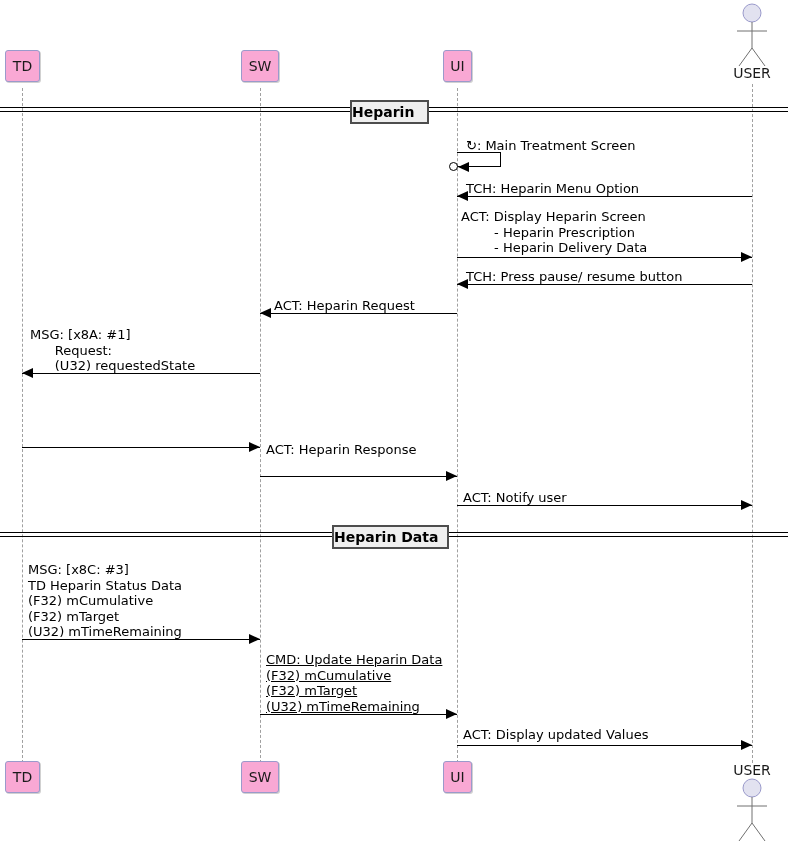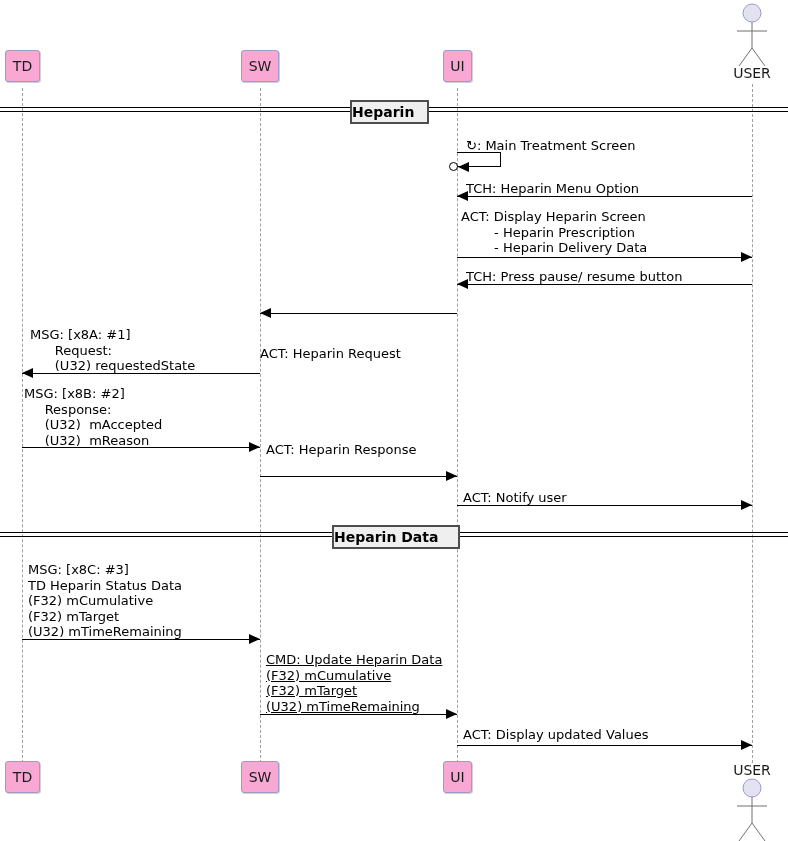--- a/index.html
+++ b/index.html
@@ -175,47 +175,43 @@
   <div class="msg-label" style="left:461px; top:209px;">ACT: Display Heparin Screen
         - Heparin Prescription
         - Heparin Delivery Data</div>
   <div class="msg-line" style="left:457px; top:257px; width:295px;"></div>
   <div class="arrowhead right" style="left:741px; top:252px;"></div>
 
   <div class="msg-label" style="left:466px; top:269px;">TCH: Press pause/ resume button</div>
   <div class="msg-line" style="left:457px; top:284px; width:295px;"></div>
   <div class="arrowhead left" style="left:457px; top:279px;"></div>
 
-  <div class="msg-label" style="left:260px; top:298px;margin-top:48px;">ACT: Heparin Request</div>
+  <div class="msg-label" style="left:274px; top:298px;">ACT: Heparin Request</div>
   <div class="msg-line" style="left:260px; top:313px; width:197px;"></div>
   <div class="arrowhead left" style="left:260px; top:308px;"></div>
 
   <div class="msg-label" style="left:30px; top:327px;">MSG: [x8A: #1]
       Request:
       (U32) requestedState</div>
   <div class="msg-line" style="left:22px; top:373px; width:238px;"></div>
   <div class="arrowhead left" style="left:22px; top:368px;"></div>
 
-  <div class="msg-label" style="left:24px; top:386px;">MSG: [x8B: #2]
-     Response:
-     (U32)  mAccepted
-     (U32)  mReason</div>
   <div class="msg-line" style="left:22px; top:447px; width:238px;"></div>
   <div class="arrowhead right" style="left:249px; top:442px;"></div>
 
   <div class="msg-label" style="left:266px; top:442px;">ACT: Heparin Response</div>
   <div class="msg-line" style="left:260px; top:476px; width:197px;"></div>
   <div class="arrowhead right" style="left:446px; top:471px;"></div>
 
   <div class="msg-label" style="left:463px; top:490px;">ACT: Notify user</div>
   <div class="msg-line" style="left:457px; top:505px; width:295px;"></div>
   <div class="arrowhead right" style="left:741px; top:500px;"></div>
 
   <div class="divider-rule" style="top:532px;"></div>
-  <div class="divider-box" style="left:332px; top:525px; width:128px; height:24px;">
+  <div class="divider-box" style="left:332px; top:525px; width:117px; height:24px;">
     <span>Heparin Data</span>
   </div>
 
   <div class="msg-label" style="left:28px; top:562px;">MSG: [x8C: #3]
 TD Heparin Status Data
 (F32) mCumulative
 (F32) mTarget
 (U32) mTimeRemaining</div>
   <div class="msg-line" style="left:22px; top:639px; width:238px;"></div>
   <div class="arrowhead right" style="left:249px; top:634px;"></div>

